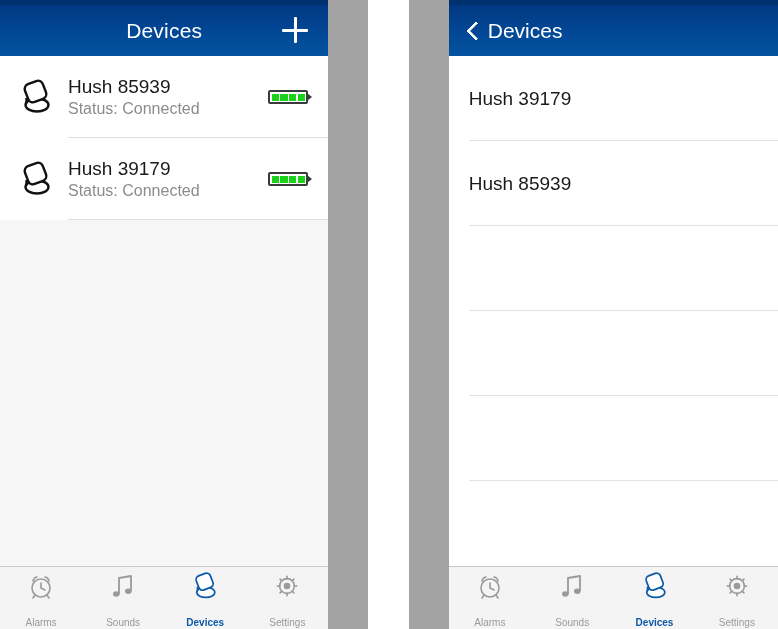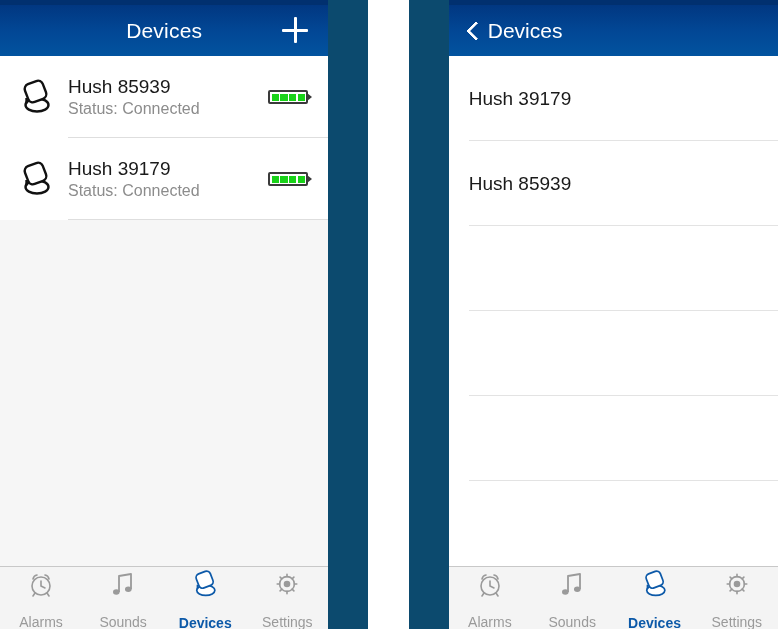--- a/index.html
+++ b/index.html
@@ -11,21 +11,21 @@
     width: 778px;
     height: 629px;
     font-family: "Liberation Sans", sans-serif;
     overflow: hidden;
   }
   .screens {
     position: relative;
     width: 778px;
     height: 629px;
     display: flex;
-    background: #0c4a6e;
+    background: #a3a3a3;
     gap: 40px;
   }
 
   
   .panel {
     position: relative;
     height: 629px;
     background: #f6f6f6;
     overflow: hidden;
     display: flex;
@@ -256,21 +256,21 @@
     cursor: pointer;
     padding-top: 2px;
   }
   .tab-icon {
     height: 30px;
     display: flex;
     align-items: center;
     justify-content: center;
   }
   .tab-label {
-    font-size: 14px;
+    font-size: 10px;
     color: #9a9a9a;
     line-height: 1;
     margin-top: 16px;
   }
   .tab.active .tab-label {
     color: #0c59a8;
     font-weight: bold;
   }
 </style>
 </head>

